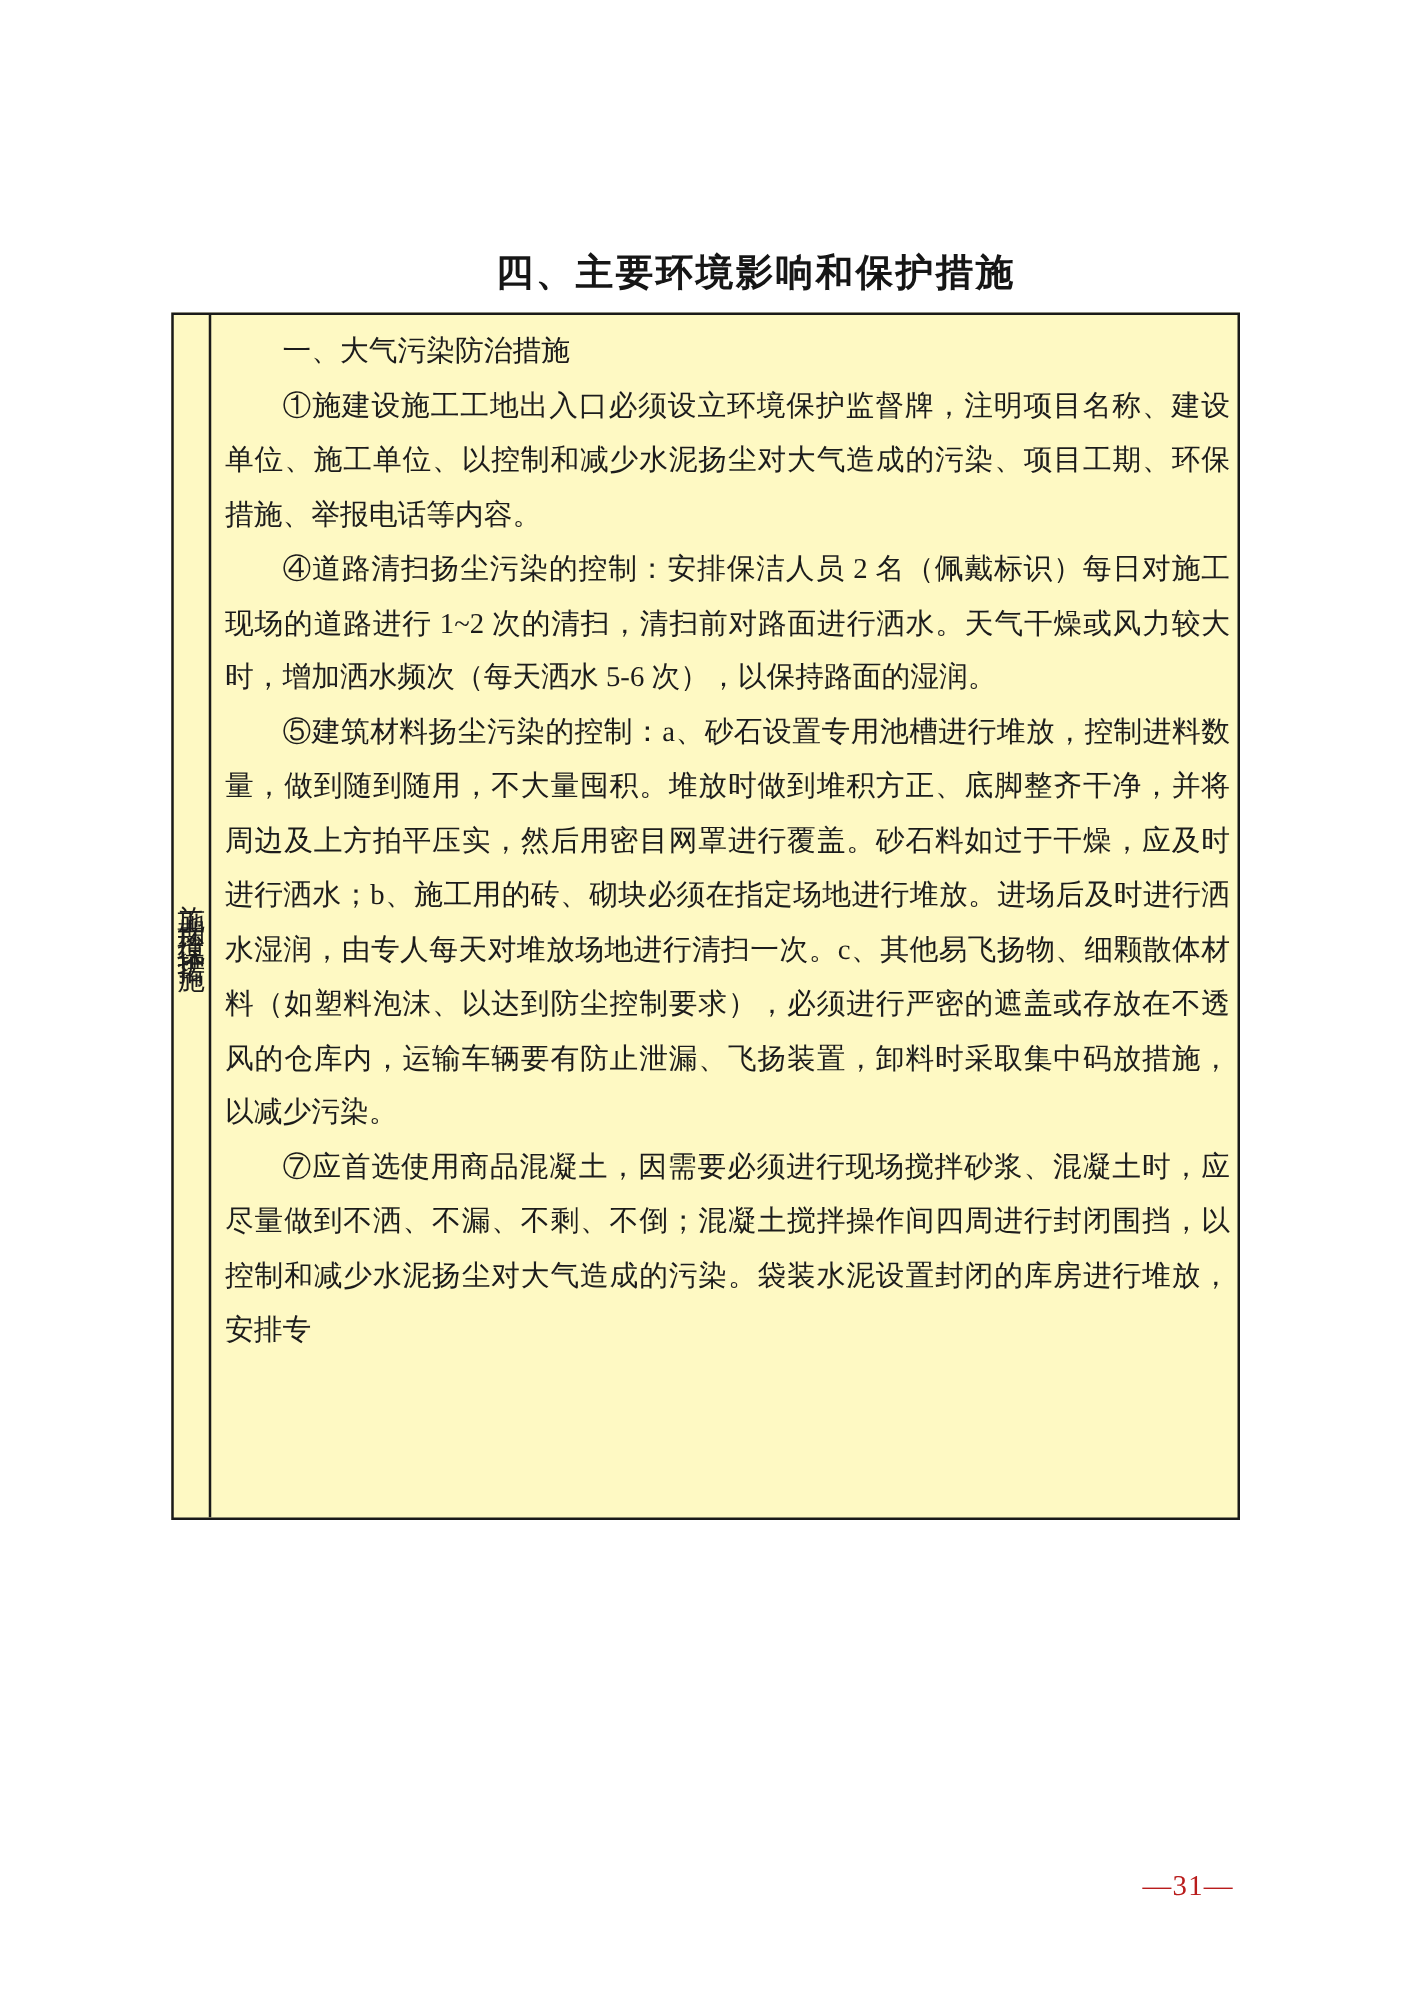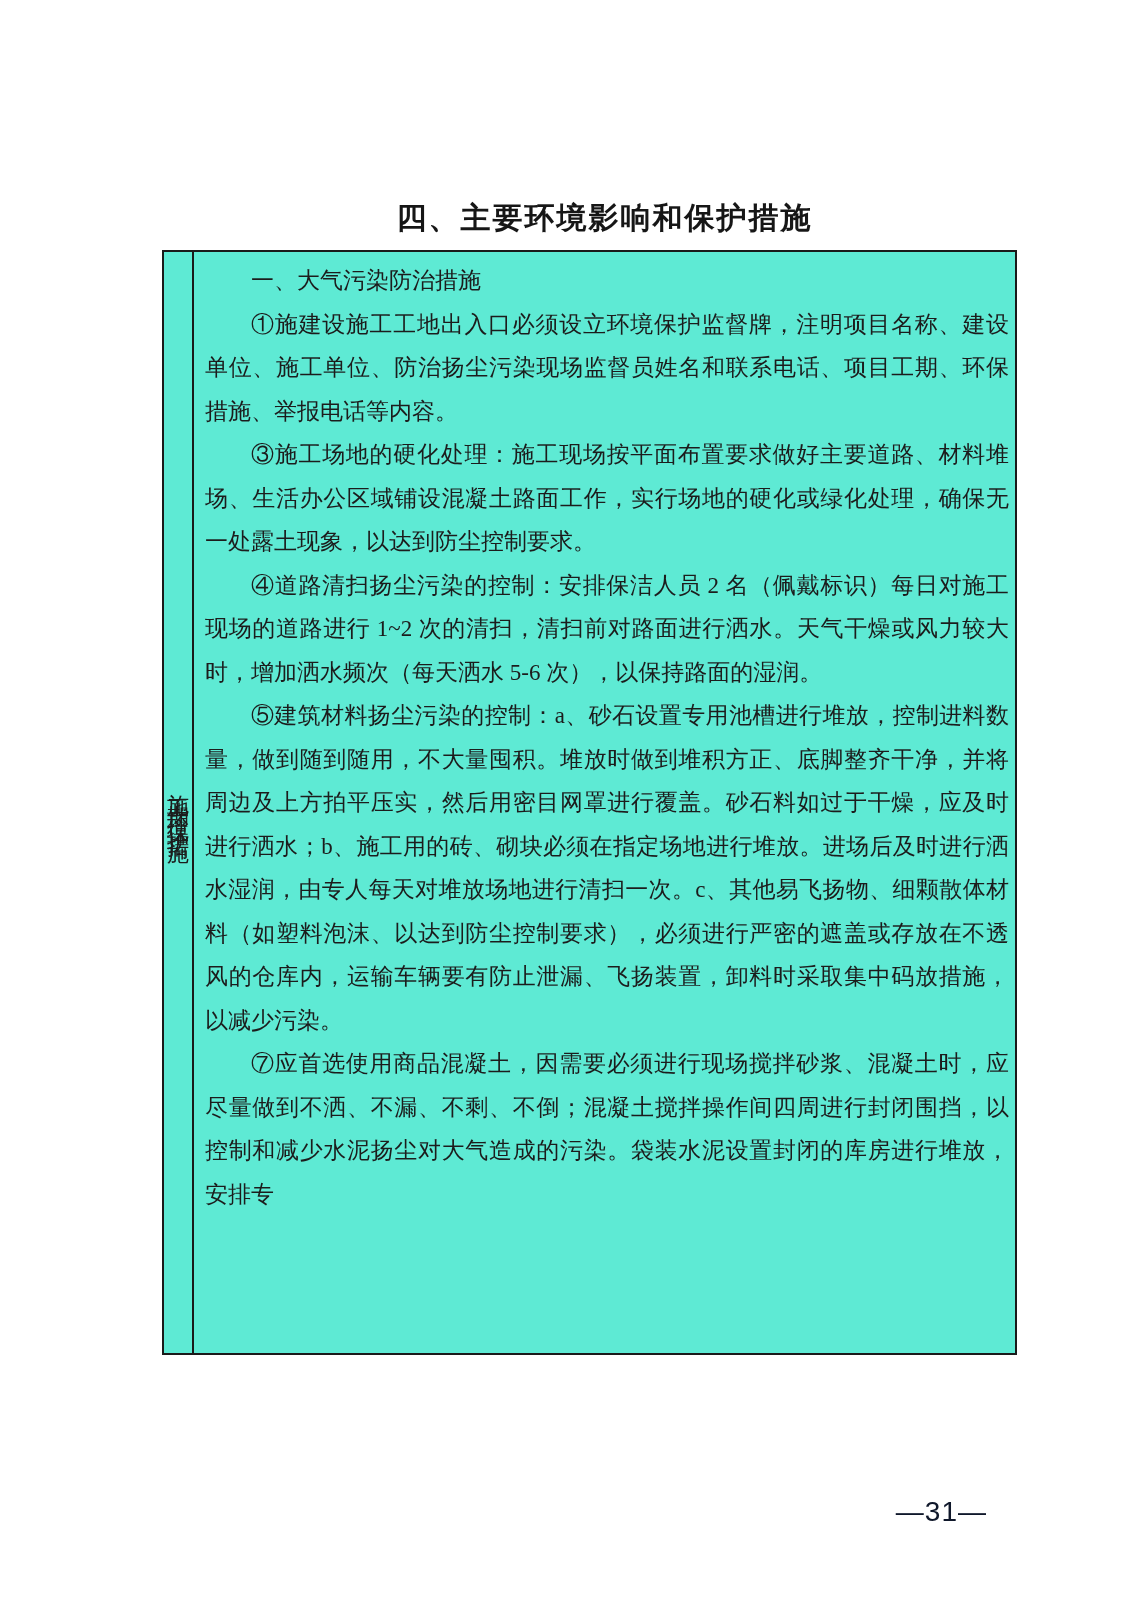--- a/index.html
+++ b/index.html
@@ -23,27 +23,26 @@
     font-size: 30px;
     letter-spacing: 2px;
     color: #161616;
     padding-left: 23px;
   }
   .measures-table {
     position: absolute;
     top: 250px;
     left: 137px;
     width: 855px;
-    height: 1105px;
+    height: 966px;
     border: 2px solid #1a1a1a;
     box-sizing: border-box;
     display: flex;
     overflow: hidden;
-    background: #5eead4;
-    margin-left: 25px;
+    background: #fef9c3;
   }
   .row-header {
     flex: 0 0 28px;
     width: 28px;
     border-right: 2px solid #1a1a1a;
     display: flex;
     align-items: center;
     justify-content: center;
   }
   .vertical-text {
@@ -67,43 +66,42 @@
     overflow: hidden;
   }
   .content-cell p {
     margin: 0;
     text-indent: 2em;
   }
   .page-number {
     position: absolute;
     top: 1496px;
     right: 144px;
-    font-family: Liberation Sans, sans-serif;
-    font-size: 28px;
+    font-family: Liberation Serif, serif;
+    font-size: 23px;
     letter-spacing: 1px;
-    color: #0f172a;
+    color: #b91c1c;
   }
 </style>
 </head>
 <body>
 
 <div class="page">
 
   <h1 class="doc-title">四、主要环境影响和保护措施</h1>
 
   <div class="measures-table">
 
     <div class="row-header">
       <span class="vertical-text">施工期环境保护措施</span>
     </div>
 
     <div class="content-cell">
       <p>一、大气污染防治措施</p>
-      <p>①施建设施工工地出入口必须设立环境保护监督牌，注明项目名称、建设单位、施工单位、防治扬尘污染现场监督员姓名和联系电话、项目工期、环保措施、举报电话等内容。</p>
-      <p>③施工场地的硬化处理：施工现场按平面布置要求做好主要道路、材料堆场、生活办公区域铺设混凝土路面工作，实行场地的硬化或绿化处理，确保无一处露土现象，以达到防尘控制要求。</p>
+      <p>①施建设施工工地出入口必须设立环境保护监督牌，注明项目名称、建设单位、施工单位、以控制和减少水泥扬尘对大气造成的污染、项目工期、环保措施、举报电话等内容。</p>
       <p>④道路清扫扬尘污染的控制：安排保洁人员 2 名（佩戴标识）每日对施工现场的道路进行 1~2 次的清扫，清扫前对路面进行洒水。天气干燥或风力较大时，增加洒水频次（每天洒水 5-6 次），以保持路面的湿润。</p>
       <p>⑤建筑材料扬尘污染的控制：a、砂石设置专用池槽进行堆放，控制进料数量，做到随到随用，不大量囤积。堆放时做到堆积方正、底脚整齐干净，并将周边及上方拍平压实，然后用密目网罩进行覆盖。砂石料如过于干燥，应及时进行洒水；b、施工用的砖、砌块必须在指定场地进行堆放。进场后及时进行洒水湿润，由专人每天对堆放场地进行清扫一次。c、其他易飞扬物、细颗散体材料（如塑料泡沫、以达到防尘控制要求），必须进行严密的遮盖或存放在不透风的仓库内，运输车辆要有防止泄漏、飞扬装置，卸料时采取集中码放措施，以减少污染。</p>
       <p>⑦应首选使用商品混凝土，因需要必须进行现场搅拌砂浆、混凝土时，应尽量做到不洒、不漏、不剩、不倒；混凝土搅拌操作间四周进行封闭围挡，以控制和减少水泥扬尘对大气造成的污染。袋装水泥设置封闭的库房进行堆放，安排专</p>
     </div>
 
   </div>
 
   <div class="page-number">—31—</div>
 
 </div>

